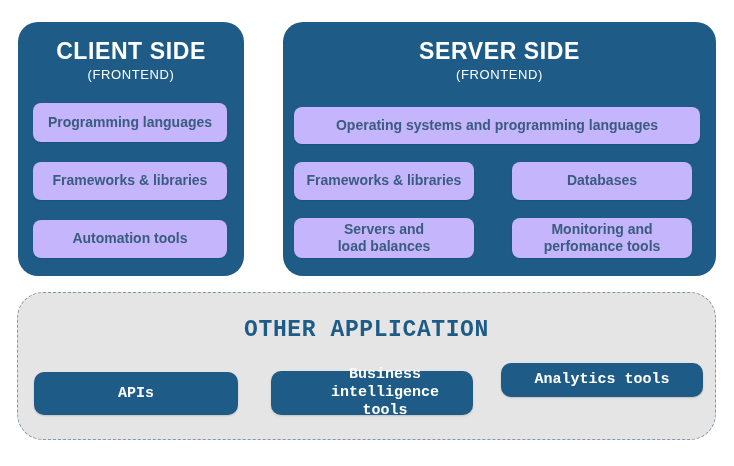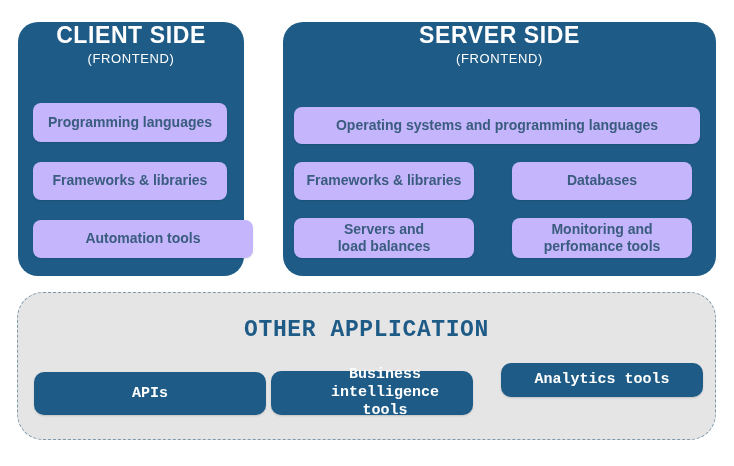--- a/index.html
+++ b/index.html
@@ -17,20 +17,21 @@
     position: absolute;
     background: var(--panel-blue);
     border-radius: 20px;
     color: #ffffff;
     text-align: center;
   }
   .panel-client { left: 18px; top: 22px; width: 226px; height: 254px; }
   .panel-server { left: 283px; top: 22px; width: 433px; height: 254px; }
 
   .panel-title {
+    padding-top: 16px;
     font-size: 23px;
     font-weight: 800;
     letter-spacing: 0.6px;
     color: #ffffff;
   }
   .panel-subtitle {
     font-size: 13px;
     font-weight: 400;
     letter-spacing: 0.6px;
     margin-top: 2px;
@@ -49,21 +50,21 @@
     font-size: 14px;
     font-weight: 600;
     line-height: 1.25;
     box-shadow: 0 1px 2px rgba(0,0,0,0.12);
     white-space: pre-line;
     text-align: center;
   }
   
   .chip-c1 { left: 15px; top: 81px;  width: 194px; height: 39px; }
   .chip-c2 { left: 15px; top: 140px; width: 194px; height: 38px; }
-  .chip-c3 { left: 15px; top: 198px; width: 220px; height: 38px; }
+  .chip-c3 { left: 15px; top: 198px; width: 194px; height: 38px; }
   
   .chip-s-full { left: 11px; top: 85px;  width: 406px; height: 37px; }
   .chip-s1 { left: 11px;  top: 140px; width: 180px; height: 38px; }
   .chip-s2 { left: 229px; top: 140px; width: 180px; height: 38px; }
   .chip-s3 { left: 11px;  top: 196px; width: 180px; height: 40px; }
   .chip-s4 { left: 229px; top: 196px; width: 180px; height: 40px; }
 
   
   .panel-other {
     position: absolute;
@@ -89,21 +90,21 @@
     align-items: center;
     justify-content: center;
     color: #ffffff;
     font-size: 15px;
     font-weight: 600;
     line-height: 1.2;
     text-align: center;
     white-space: pre-line;
     box-shadow: 0 1px 2px rgba(0,0,0,0.15);
   }
-  .btn-1 { left: 16px;  top: 79px; width: 232px; height: 43px; }
+  .btn-1 { left: 16px;  top: 79px; width: 204px; height: 43px; }
   .btn-2 { left: 253px; top: 78px; width: 202px; height: 44px; padding-left: 26px; }
   .btn-3 { left: 483px; top: 70px; width: 202px; height: 34px; }
 </style>
 </head>
 <body style="--panel-blue: #1e5c87; --chip-text: #3a5c7e; --dash-border: #7e99ab;">
 
 <div class="diagram">
 
   <div class="panel panel-client">
     <div class="panel-title">CLIENT SIDE</div>

